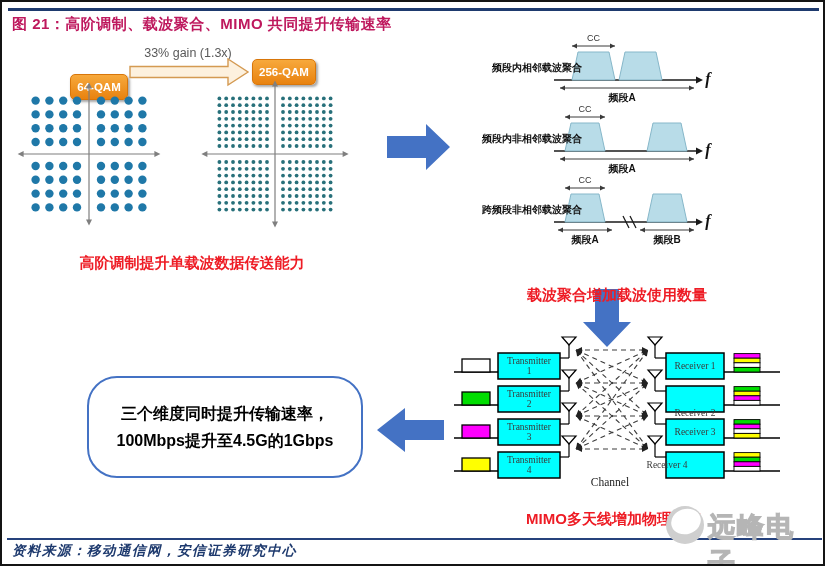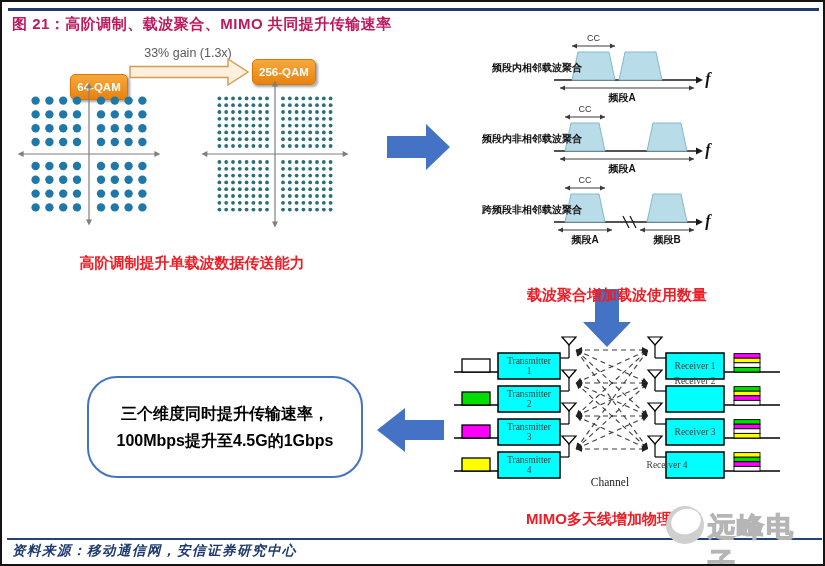--- a/index.html
+++ b/index.html
@@ -607,16 +607,16 @@
     </div>
     <div class="abs mimo-box-label" style="left: 496px; top: 418px; width: 62px; height: 24px;">
       <div>Transmitter</div>
       <div>3</div>
     </div>
     <div class="abs mimo-box-label" style="left: 496px; top: 451px; width: 62px; height: 24px;">
       <div>Transmitter</div>
       <div>4</div>
     </div>
     <div class="abs rx-label" style="left: 664px; top: 352px; width: 58px; height: 24px;">Receiver 1</div>
-    <div class="abs rx-label" style="left: 664px; top: 367px; width: 58px; height: 24px; border-radius: 8px;">Receiver 2</div>
+    <div class="abs rx-label" style="left: 664px; top: 399px; width: 58px; height: 24px; border-radius: 8px;">Receiver 2</div>
     <div class="abs rx-label" style="left: 664px; top: 418px; width: 58px; height: 24px;">Receiver 3</div>
     <div class="abs rx-label" style="left: 636px; top: 451px; width: 58px; height: 24px;">Receiver 4</div>
   </div>
 
 </body></html>

